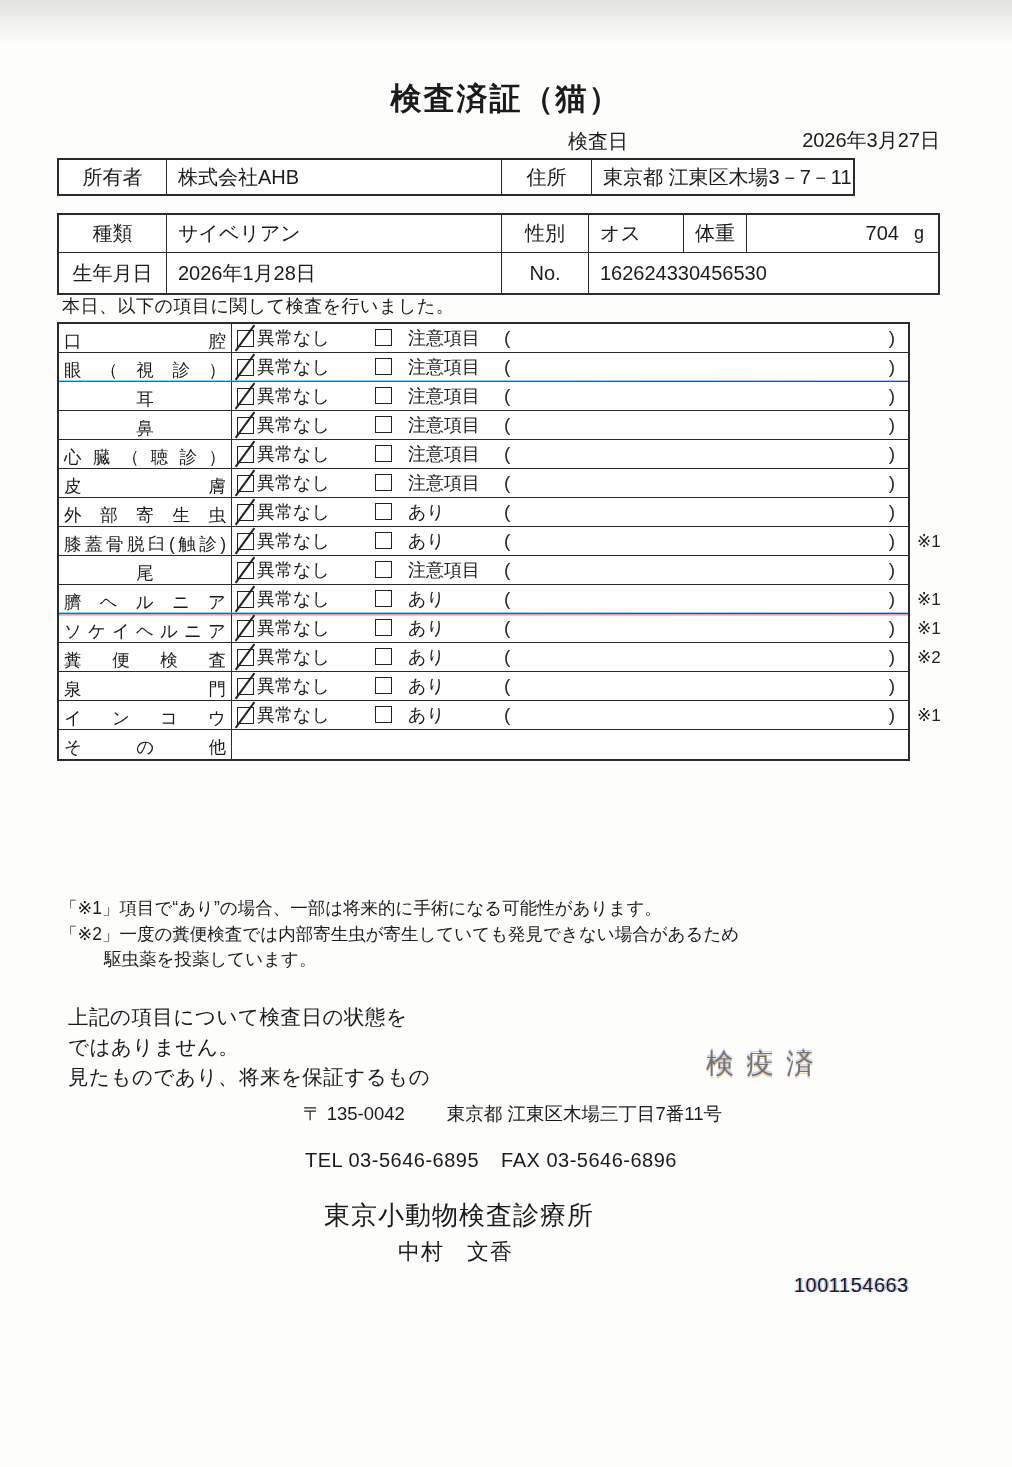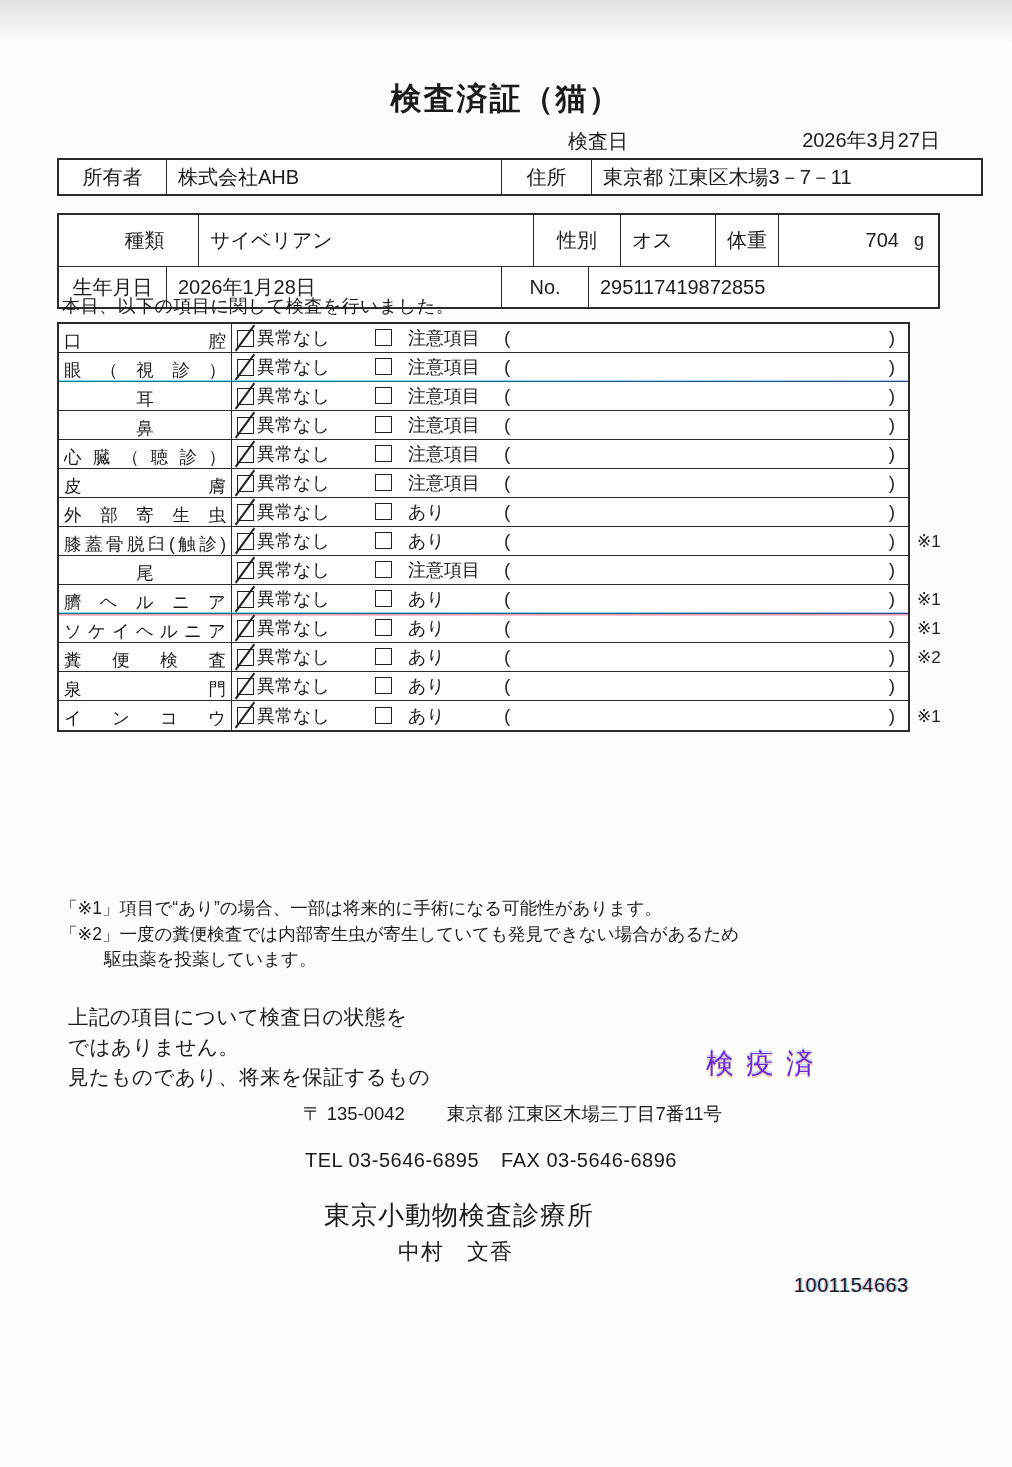--- a/index.html
+++ b/index.html
@@ -13,24 +13,24 @@
   .date-value{position:absolute;right:72px;top:127px;font-size:20px;}
 
   
   .tbl{position:absolute;border:2px solid #2b2b2b;box-sizing:border-box;background:#fefefe;}
   .trow{display:flex;box-sizing:border-box;}
   .tcell{border-right:1.6px solid #2b2b2b;box-sizing:border-box;display:flex;align-items:center;
          font-size:20px;overflow:hidden;white-space:nowrap;}
   .tcell.last{border-right:none;}
   .tcell.c{justify-content:center;}
   .tcell.l{padding-left:11px;}
-  .tbl-owner{left:57px;top:158px;width:926px;}
+  .tbl-owner{left:57px;top:158px;width:798px;}
   .tbl-owner .trow{height:34px;}
   .tbl-animal{left:57px;top:213px;width:883px;}
-  .row-kind{height:52px;border-bottom:1.7px solid #2b2b2b;padding-left:32px;}
+  .row-kind{height:38px;border-bottom:1.7px solid #2b2b2b;}
   .row-birth{height:40px;}
   .w-label{width:108px;}
   .w-val1{width:335px;text-align:center;}
   .w-sex{width:87px;}
   .w-sexv{width:95px;}
   .w-wt{width:63px;}
   .w-rest{flex:1;}
   .weight-cell{justify-content:flex-end;padding-right:14px;}
   .weight-unit{font-size:18px;margin-left:15px;}
 
@@ -59,21 +59,21 @@
         font-size:17px;white-space:nowrap;color:#222;}
   .art-cyan::after{content:"";position:absolute;left:0;right:0;bottom:-1px;height:2.2px;
         background:linear-gradient(90deg,rgba(0,190,235,.55),rgba(40,120,255,.40));pointer-events:none;}
   .art-red::after{box-shadow:0 1.6px 0 rgba(210,40,70,.45);}
 
   .footnotes{position:absolute;left:60px;top:896px;font-size:17.5px;line-height:25.5px;}
   .fn-indent{padding-left:44px;}
 
   .disclaimer{position:absolute;left:68px;top:1002px;font-size:20.5px;line-height:30px;letter-spacing:0.5px;}
 
-  .stamp{position:absolute;left:706px;top:1045px;font-size:28px;letter-spacing:12px;color:#6d28d9;
+  .stamp{position:absolute;left:706px;top:1045px;font-size:28px;letter-spacing:12px;color:#737373;
          text-shadow:0 1.6px 0 rgba(225,140,30,.35), 0 -1.6px 0 rgba(70,130,255,.30);}
 
   .addr-line{position:absolute;left:303px;top:1101px;font-size:18.5px;}
   .addr-line .gap{display:inline-block;width:42px;}
   .tel-line{position:absolute;left:305px;top:1149px;font-size:20px;letter-spacing:0.5px;}
   .tel-line .gap{display:inline-block;width:22px;}
   .clinic{position:absolute;left:324px;top:1198px;font-size:26px;letter-spacing:1px;}
   .vet{position:absolute;left:398px;top:1237px;font-size:22px;letter-spacing:1px;}
   .serial{position:absolute;left:794px;top:1274px;font-size:20px;letter-spacing:0.5px;
           text-shadow:1.5px 0 0 rgba(0,150,255,.40), -1.5px 0 0 rgba(255,60,120,.32);}
@@ -106,21 +106,21 @@
       <div class="tcell c w-wt">体重</div>
       <div class="tcell w-rest last weight-cell">
         <span>704</span>
         <span class="weight-unit">g</span>
       </div>
     </div>
     <div class="trow row-birth">
       <div class="tcell c w-label">生年月日</div>
       <div class="tcell l w-val1">2026年1月28日</div>
       <div class="tcell c w-sex">No.</div>
-      <div class="tcell l w-rest last">295117419872855</div>
+      <div class="tcell l w-rest last">162624330456530</div>
     </div>
   </div>
 
   <div class="intro">本日、以下の項目に関して検査を行いました。</div>
 
   <div class="tbl checklist">
 
     <div class="crow">
       <div class="clabel">口腔</div>
       <div class="ccontent">
@@ -296,20 +296,24 @@
         <span class="cb checked"></span>
         <span class="opt1">異常なし</span>
         <span class="cb abs2"></span>
         <span class="opt2">あり</span>
         <span class="paren po">(</span>
         <span class="paren pc">)</span>
         <span class="note">※1</span>
       </div>
     </div>
 
+    <div class="crow">
+      <div class="clabel">その他</div>
+      <div class="ccontent"></div>
+    </div>
 
   </div>
 
   <div class="footnotes">
     <div>「※1」項目で“あり”の場合、一部は将来的に手術になる可能性があります。</div>
     <div>「※2」一度の糞便検査では内部寄生虫が寄生していても発見できない場合があるため</div>
     <div class="fn-indent">駆虫薬を投薬しています。</div>
   </div>
 
   <div class="disclaimer">

